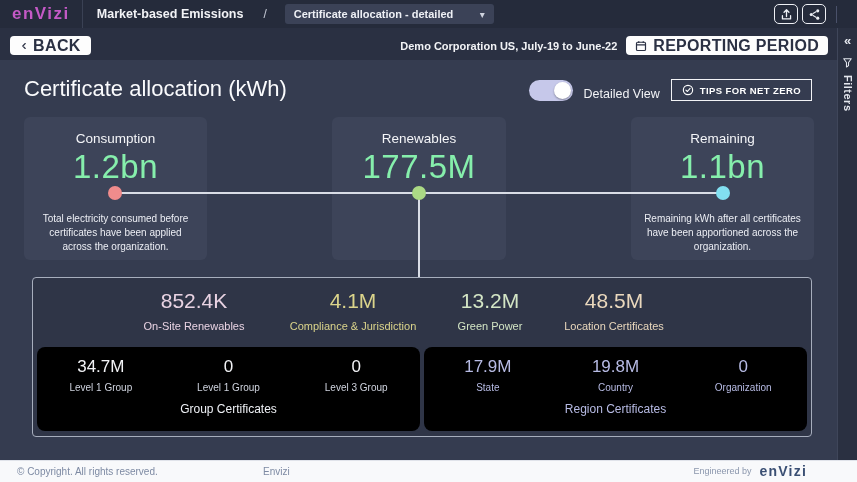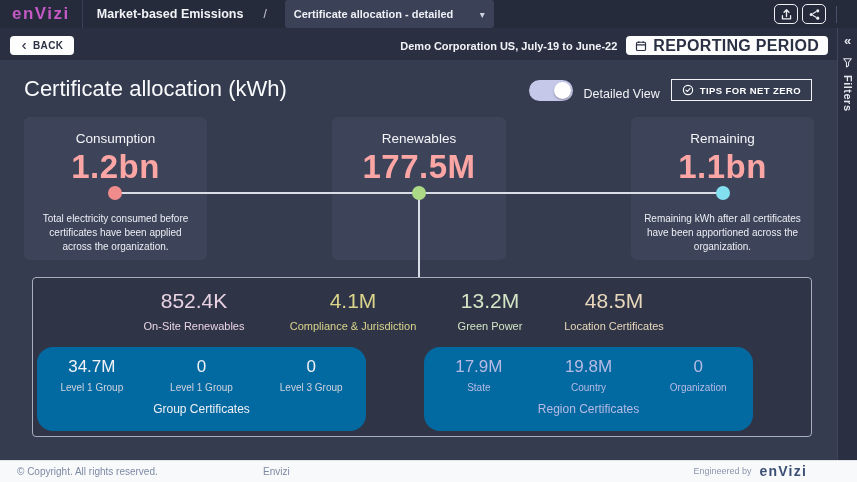--- a/index.html
+++ b/index.html
@@ -7,34 +7,34 @@
   body { font-family:"Liberation Sans","DejaVu Sans",sans-serif; background:#353c50; overflow:hidden; }
   #app { position:relative; width:857px; height:482px; background:#353c50; }
 
   
   .topbar { position:absolute; left:0; top:0; width:857px; height:28px; background:#252b3b;
             display:flex; align-items:center; }
   .logo { color:#c459c6; font-size:17px; font-weight:600; letter-spacing:1.5px; margin-left:12px; cursor:pointer; }
   .topbar-divider { width:1px; height:28px; background:#3a4154; margin-left:12px; }
   .breadcrumb { color:#f2f3f6; font-size:12.5px; font-weight:700; margin-left:14px; }
   .slash { color:#c9cdd9; font-size:12px; margin-left:20px; }
-  .report-select { margin-left:18px; width:209px; height:28px; background:#3b4257; border-radius:3px;
+  .report-select { margin-left:18px; width:209px; height:20px; background:#3b4257; border-radius:3px;
                    display:flex; align-items:center; justify-content:space-between; padding:0 9px; cursor:pointer; }
   .report-select span { color:#eef0f5; font-size:11px; font-weight:600; }
   .report-select .caret { color:#cfd3de; font-size:10px; }
   .topbar-actions { position:absolute; right:31px; top:4px; display:flex; gap:4px; }
   .icon-btn { width:24px; height:20px; background:transparent; border:1.5px solid #eef0f5; border-radius:5px;
               display:flex; align-items:center; justify-content:center; cursor:pointer; padding:0; }
   .topbar-end-divider { position:absolute; right:20px; top:6px; width:1px; height:17px; background:#4a516a; }
 
   
   .subbar { position:absolute; left:0; top:28px; width:837px; height:32px; background:#2a3042; }
   .back-btn { position:absolute; left:10px; top:8px; height:19px; background:#fdfdfd; border:none; border-radius:4px;
               display:flex; align-items:center; gap:5px; padding:0 10px; cursor:pointer; }
-  .back-btn span { color:#2b3144; font-size:10px; font-weight:700; letter-spacing:.4px; }
+  .back-btn span { color:#2b3144; font-size:16px; font-weight:700; letter-spacing:.4px; }
   .subbar-right { position:absolute; right:9px; top:8px; display:flex; align-items:center; gap:9px; }
   .context { color:#f2f3f6; font-size:11px; font-weight:600; }
   .reporting-btn { height:19px; background:#fdfdfd; border:none; border-radius:4px; display:flex; align-items:center;
                    gap:6px; padding:0 9px; cursor:pointer; }
   .reporting-btn span { color:#2b3144; font-size:16px; font-weight:700; letter-spacing:.3px; }
 
   
   .sidebar { position:absolute; right:0; top:28px; width:20px; height:432px; background:#2a3041;
              border-left:1px solid #3f465a; display:flex; flex-direction:column; align-items:center; }
   .collapse { color:#e4e7ee; font-size:13px; font-weight:700; margin-top:6px; cursor:pointer; line-height:1; }
@@ -52,34 +52,34 @@
   .tips-btn { height:22px; background:transparent; border:1px solid #f2f3f6; border-radius:0; display:flex;
               align-items:center; gap:6px; padding:0 10px; cursor:pointer; }
   .tips-btn span { color:#ffffff; font-size:9.5px; font-weight:700; letter-spacing:.4px; }
 
   
   .card { position:absolute; top:57px; height:143px; background:#3d4459; border-radius:6px; text-align:center; }
   .card1 { left:24px;  width:183px; }
   .card2 { left:332px; width:174px; }
   .card3 { left:631px; width:183px; }
   .card-title { margin-top:14px; color:#f4f5f8; font-size:13.5px; }
-  .card-value { margin-top:2px; color:#fca5a5; font-size:33px; font-weight:700; letter-spacing:.5px; }
+  .card-value { margin-top:2px; color:#86efac; font-size:33px; font-weight:400; letter-spacing:.5px; }
   .card-desc { margin:26px auto 0; width:164px; color:#eceef4; font-size:10px; line-height:1.4; }
   .hline { position:absolute; left:115px; top:132px; width:608px; height:2px; background:#d9dde6; }
   .vline { position:absolute; left:418px; top:133px; width:2px; height:84px; background:#d9dde6; }
   .dot { position:absolute; top:126px; width:14px; height:14px; border-radius:50%; }
   .dot1 { left:108px; } .dot2 { left:412px; } .dot3 { left:716px; }
 
   
   .panel { position:absolute; left:32px; top:217px; width:780px; height:160px; background:#2f3547;
            border:1px solid #a7aebd; border-radius:4px; }
   .bstat { position:absolute; top:11px; transform:translateX(-50%); text-align:center; white-space:nowrap; }
   .bstat .bval { font-size:21px; font-weight:400; }
   .bstat .blab { margin-top:7px; font-size:11px; }
-  .subpanel { position:absolute; top:69px; width:329px; height:84px; background:#0369a1; border-radius:16px; }
+  .subpanel { position:absolute; top:69px; width:383px; height:84px; background:#000000; border-radius:8px; }
   .subpanel-group { left:4px; } .subpanel-region { left:391px; }
   .substats { display:flex; width:100%; margin-top:10px; }
   .substat { flex:1; text-align:center; }
   .sval { font-size:17px; }
   .slab { margin-top:5px; font-size:10px; }
   .group-text .sval { color:#f2f3f6; } .group-text .slab { color:#cfd3de; }
   .region-text .sval, .region-text .slab { color:#b7bbe4; }
   .subcaption { margin-top:9px; text-align:center; font-size:12px; }
   .subcaption-group { color:#eef0f5; } .subcaption-region { color:#b7bbe4; }
 

